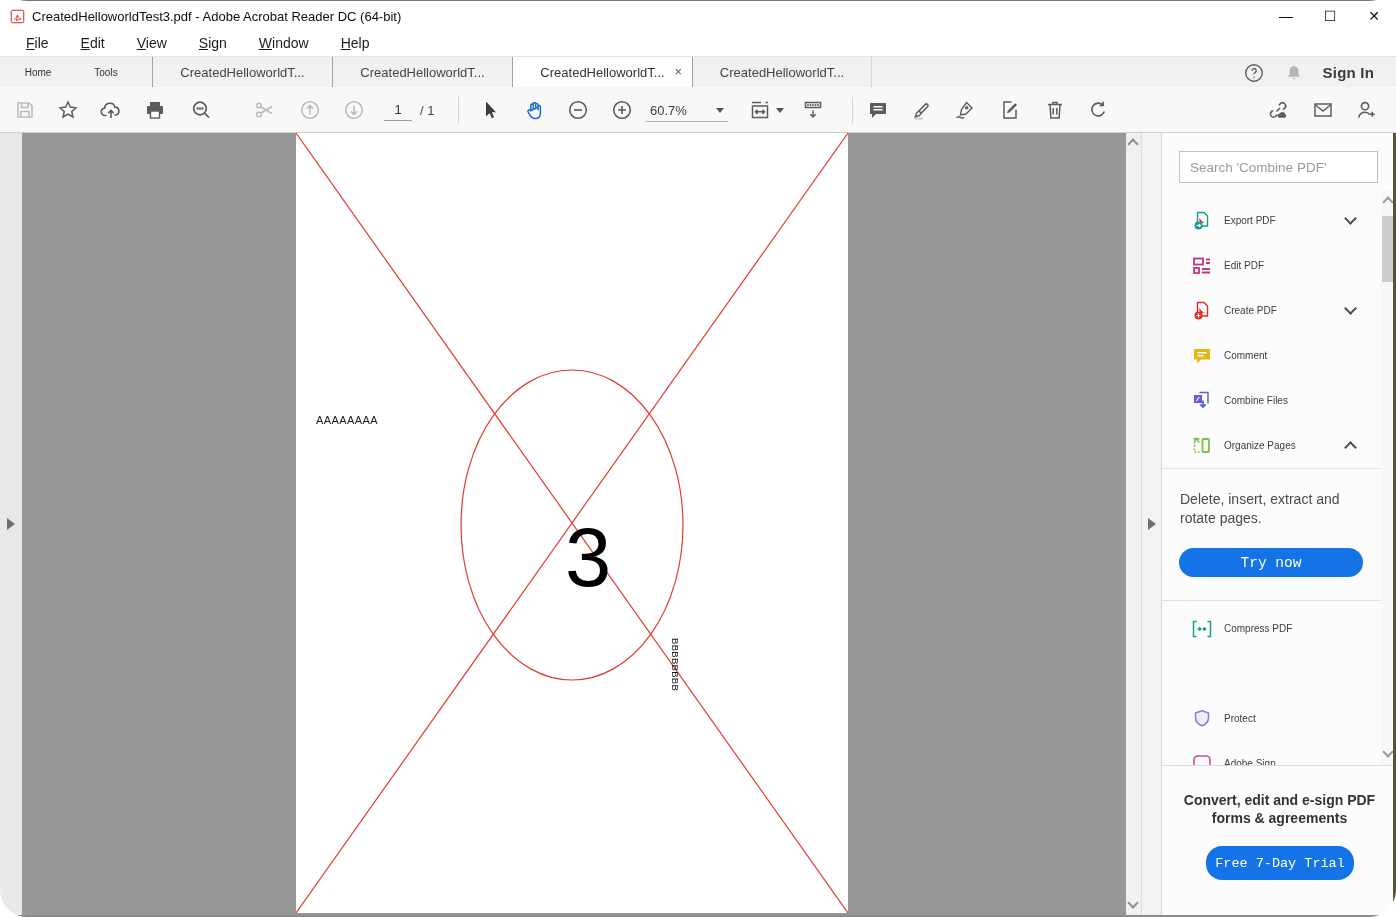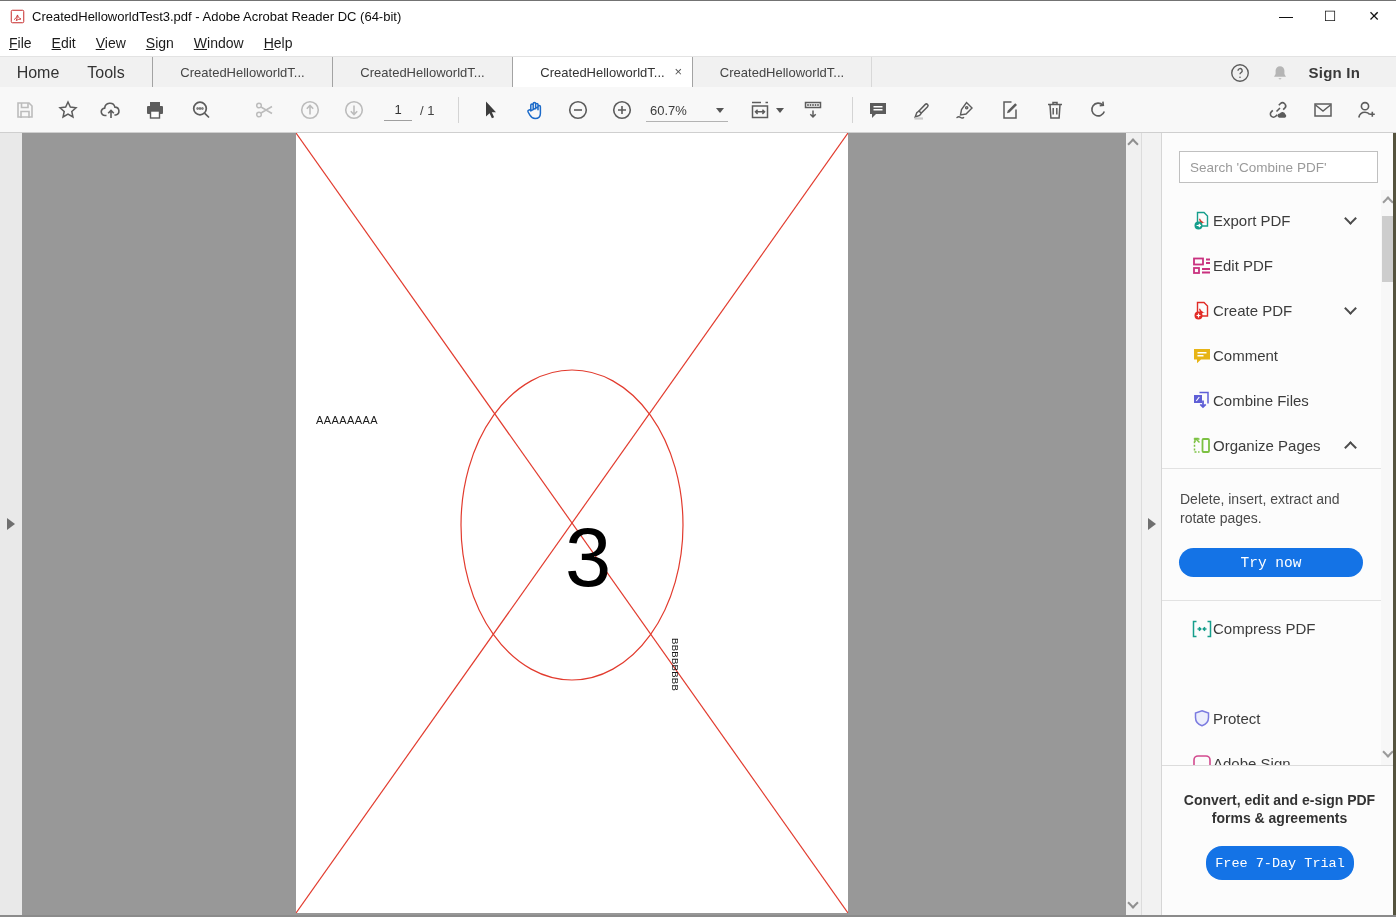--- a/index.html
+++ b/index.html
@@ -1,41 +1,41 @@
 <!DOCTYPE html>
 <html><head>
 <meta charset="utf-8">
 <style>
   * { margin:0; padding:0; box-sizing:border-box; }
   body { font-family:"Liberation Sans", sans-serif; background:#fff; }
-  .app { position:relative; width:1396px; height:917px; overflow:hidden; background:#fff; }
+  .app { position:relative; width:1396px; height:917px; overflow:hidden; background:#fff;border-radius:27px; }
 
   
   .titlebar { position:absolute; left:0; top:0; width:100%; height:30px; background:#fff; border-top:1px solid rgba(0,0,0,.55); }
   .title-group { position:absolute; left:10px; top:0; height:30px; display:flex; align-items:center; gap:7px; }
   .pdf-appicon { width:15px; height:15px; }
   .title-text { font-size:13px; color:#0d0d0d; }
   .winbtn { position:absolute; top:0; width:44px; height:30px; display:flex; align-items:center; justify-content:center; color:#111; font-size:14px; }
   .winbtn.min { right:88px; } .winbtn.max { right:44px; } .winbtn.close { right:0; }
 
   
-  .menubar { position:absolute; left:0; top:30px; width:100%; height:26px; background:#fff; display:flex; align-items:center; padding-left:0; gap:2px; }
+  .menubar { position:absolute; left:0; top:30px; width:100%; height:26px; background:#fff; display:flex; align-items:center; padding-left:17px; gap:14px; }
   .menu-item { display:inline-block; font-size:14px; color:#1c1c1c; padding:3px 9px; }
   .menu-item::first-letter { text-decoration:underline; }
 
   
   .tabbar { position:absolute; left:0; top:56px; width:100%; height:31px; background:#f1f1f1; border-top:1px solid #e3e3e3; }
-  .tab-home, .tab-tools { position:absolute; top:0; height:31px; display:flex; align-items:center; justify-content:center; font-size:16px; color:#333; }
+  .tab-home, .tab-tools { position:absolute; top:0; height:31px; display:flex; align-items:center; justify-content:center; font-size:10px; color:#333; }
   .tab-home { left:14px; width:48px; }
   .tab-tools { left:82px; width:48px; }
   .doctab { position:absolute; top:0; height:31px; width:180px; border-left:1px solid #a3a3a3; display:flex; align-items:center; justify-content:center; font-size:13px; color:#454545; background:#f1f1f1; }
   .doctab:nth-of-type(6) { border-right:1px solid #d8d8d8; }
   .doctab.active { background:#fff; color:#333; }
   .doctab .close-x { position:absolute; right:10px; top:7px; font-size:13px; color:#555; line-height:16px; }
-  .tab-right { position:absolute; right:0; top:0; height:31px; display:flex; align-items:center; gap:18px; padding-right:36px; }
+  .tab-right { position:absolute; right:0; top:0; height:31px; display:flex; align-items:center; gap:18px; padding-right:22px; }
   .help-icon, .bell-icon { width:22px; height:22px; }
   .signin { font-size:15px; color:#3a3a3a; font-weight:600; letter-spacing:.2px; }
 
   
   .toolbar { position:absolute; left:0; top:87px; width:100%; height:46px; background:#f8f8f8; border-bottom:1px solid #cfcfcf; }
   .tbi { position:absolute; top:10px; width:26px; height:26px; display:flex; align-items:center; justify-content:center; }
   .tbi svg { width:24px; height:24px; }
   .tb-sep { position:absolute; top:10px; width:1px; height:26px; background:#d4d4d4; }
   .page-input { position:absolute; left:384px; top:12px; width:28px; height:22px; border:none; border-bottom:1px solid #9f9f9f; background:transparent; text-align:center; font-size:13px; color:#333; font-family:"Liberation Sans",sans-serif; }
   .page-count { position:absolute; left:420px; top:16px; font-size:13px; color:#444; }
@@ -64,21 +64,21 @@
   .collapse-strip { position:absolute; left:1141px; top:0; width:20px; height:100%; background:#f2f2f2; border-left:1px solid #dcdcdc; }
   .collapse-strip .pane-arrow { left:6px; }
 
   
   .sidebar { position:absolute; left:1161px; top:0; width:235px; height:784px; background:#fcfcfc; border-left:1px solid #d6d6d6; }
   .search-box { position:absolute; left:17px; top:18px; width:199px; height:32px; border:1px solid #c0c0c0; background:#fff; font-size:13.5px; color:#333; padding:0 10px; font-family:"Liberation Sans",sans-serif; }
   .search-box::placeholder { color:#9a9a9a; }
   .tool-row { position:absolute; left:0; width:221px; height:45px; display:flex; align-items:center; }
   .tool-row .ticon { width:22px; height:22px; margin-left:29px; flex:none; }
   .tool-row .ticon svg { width:22px; height:22px; }
-  .tool-row .tlabel { margin-left:0; font-size:15px; color:#3c3c3c; }
+  .tool-row .tlabel { margin-left:11px; font-size:10px; color:#3c3c3c; }
   .row-chev { position:absolute; right:28px; width:9px; height:9px; border-left:2px solid #4c4c4c; border-top:2px solid #4c4c4c; }
   .row-chev.down { transform:rotate(225deg); margin-top:-4px; }
   .row-chev.up { transform:rotate(45deg); margin-top:4px; }
   .sb-divider { position:absolute; left:0; width:221px; height:1px; background:#e2e2e2; }
   .organize-desc { position:absolute; left:18px; top:357px; width:170px; font-size:14px; color:#4a4a4a; line-height:19px; }
   .btn-pill { position:absolute; background:#1473e6; color:#fff; border:none; border-radius:16px; font-family:Liberation Mono, monospace; cursor:pointer; }
   .trynow { left:17px; top:415px; width:184px; height:29px; font-size:14.5px; }
   .clip-list { position:absolute; left:0; top:470px; width:221px; height:162px; overflow:hidden; }
   .clip-list .tool-row { position:absolute; }
   .promo { position:absolute; left:0; top:632px; width:235px; height:152px; background:#fcfcfc; border-top:1px solid #dcdcdc; }

